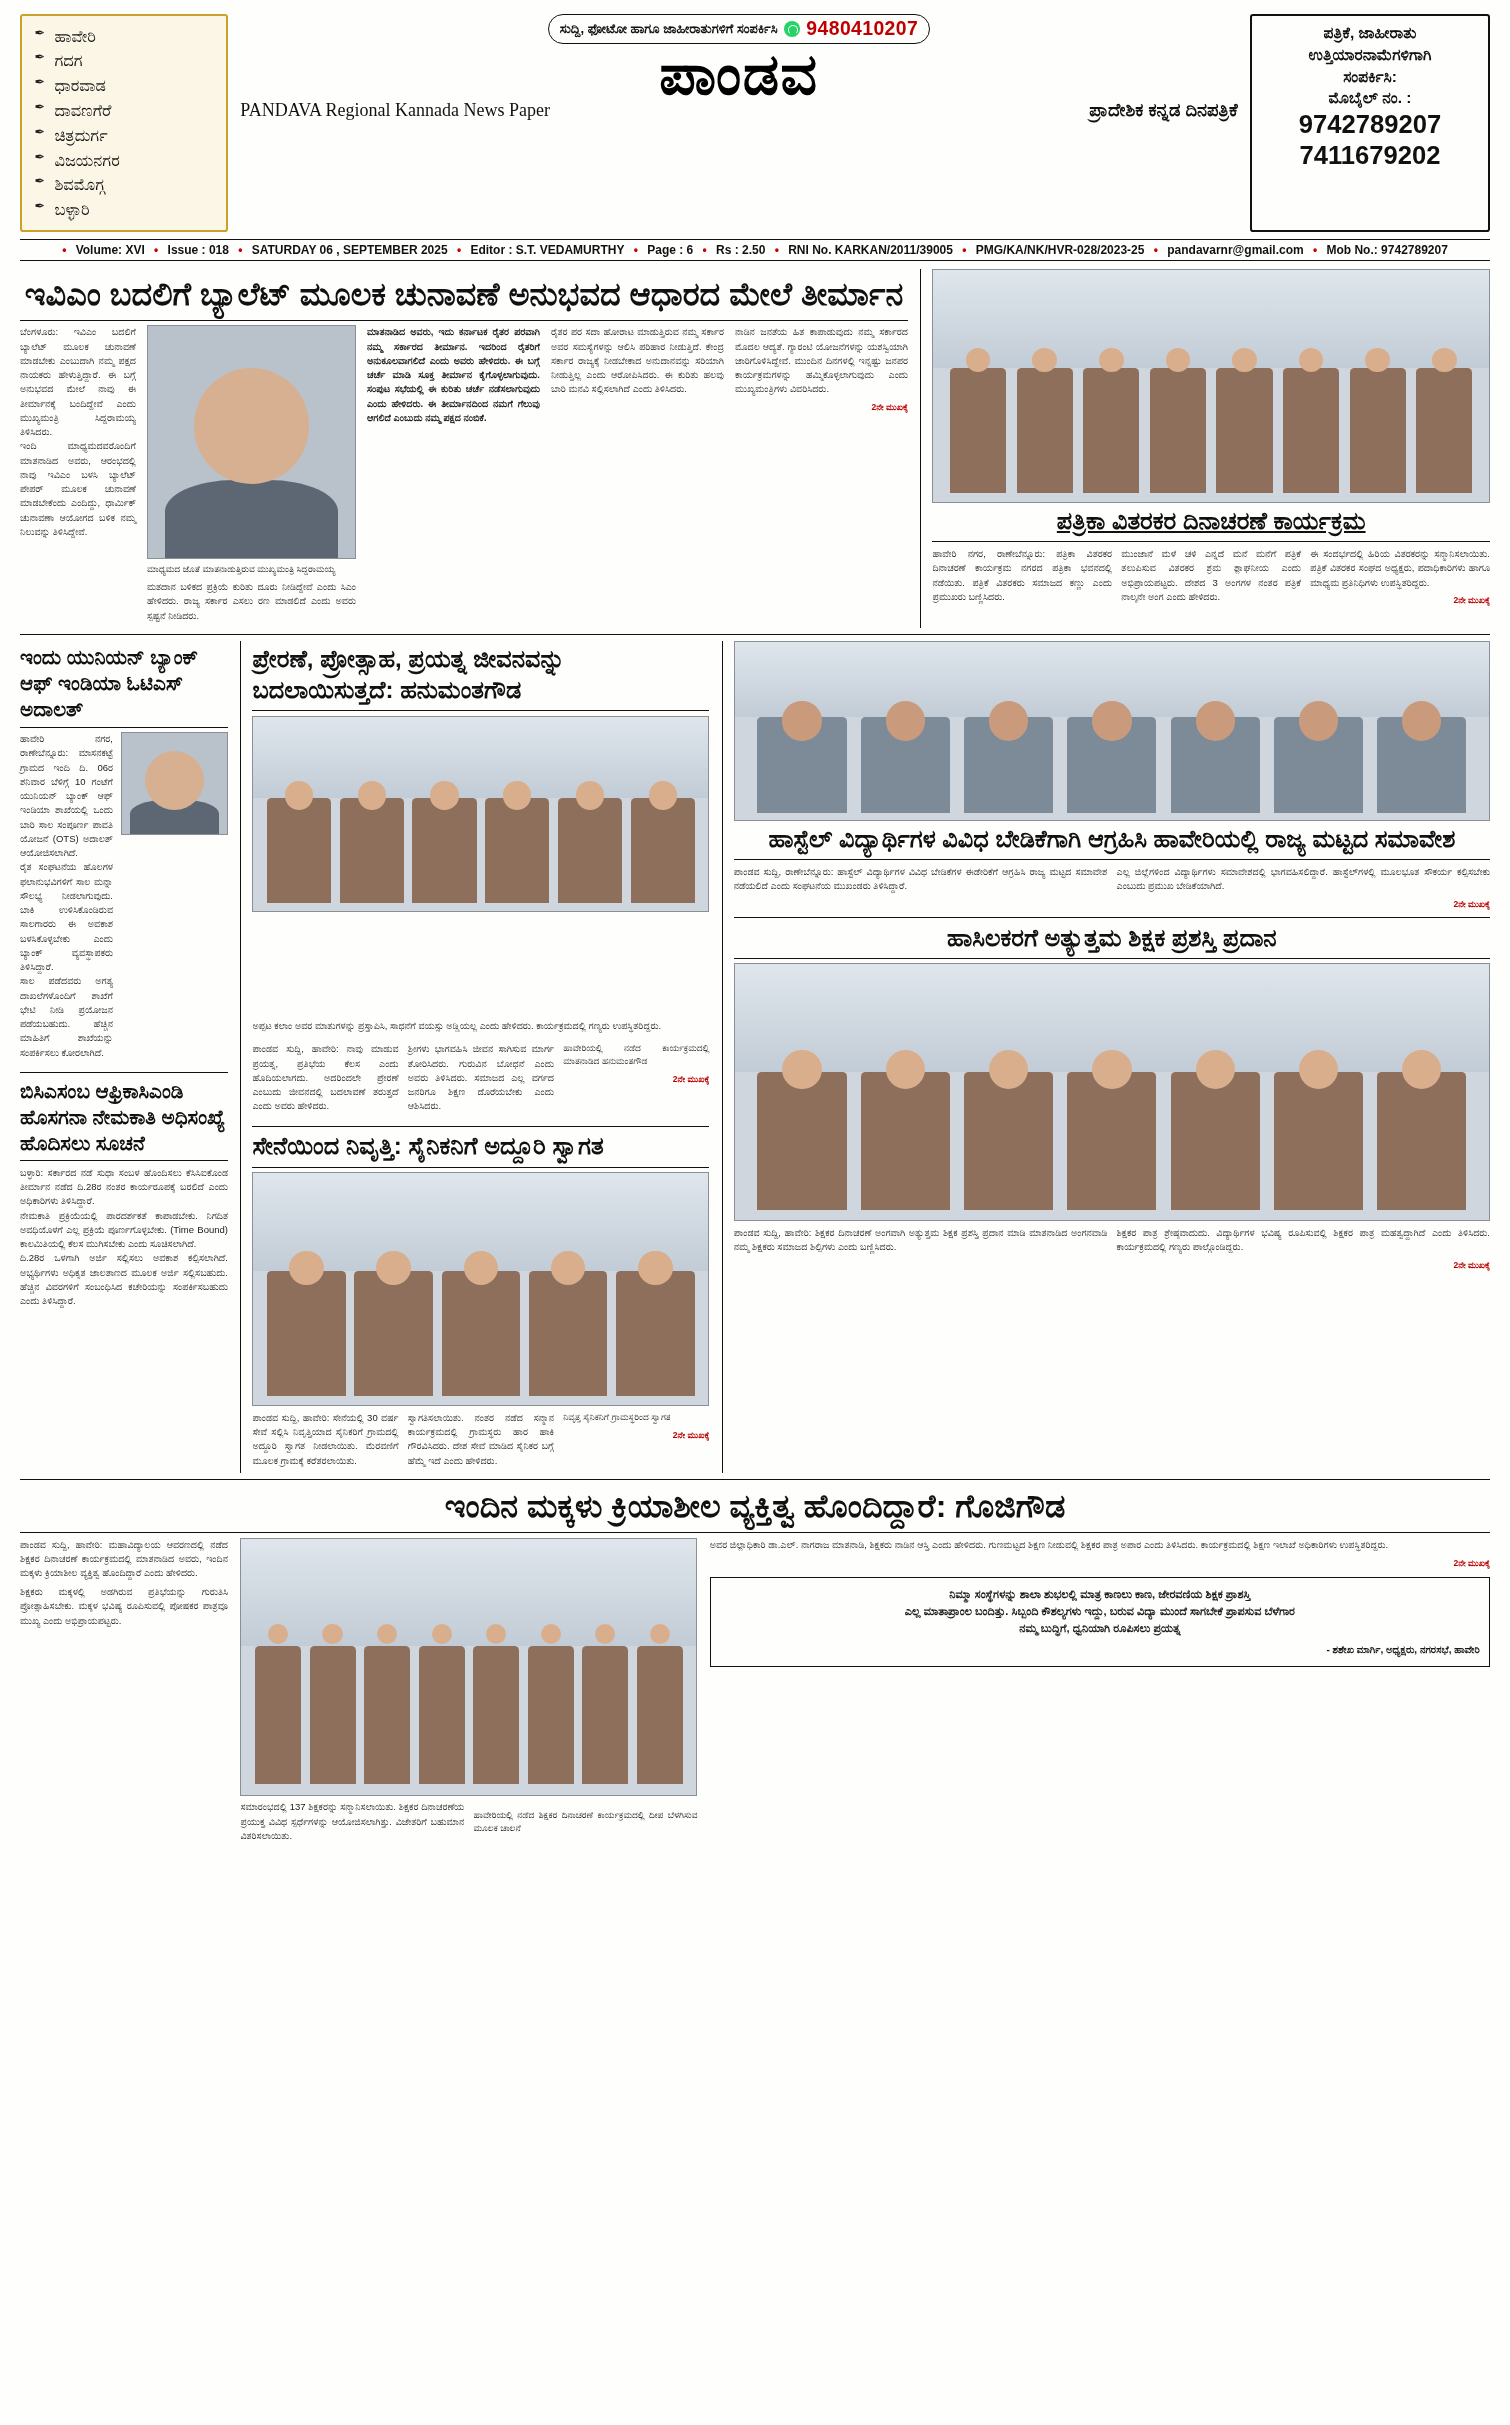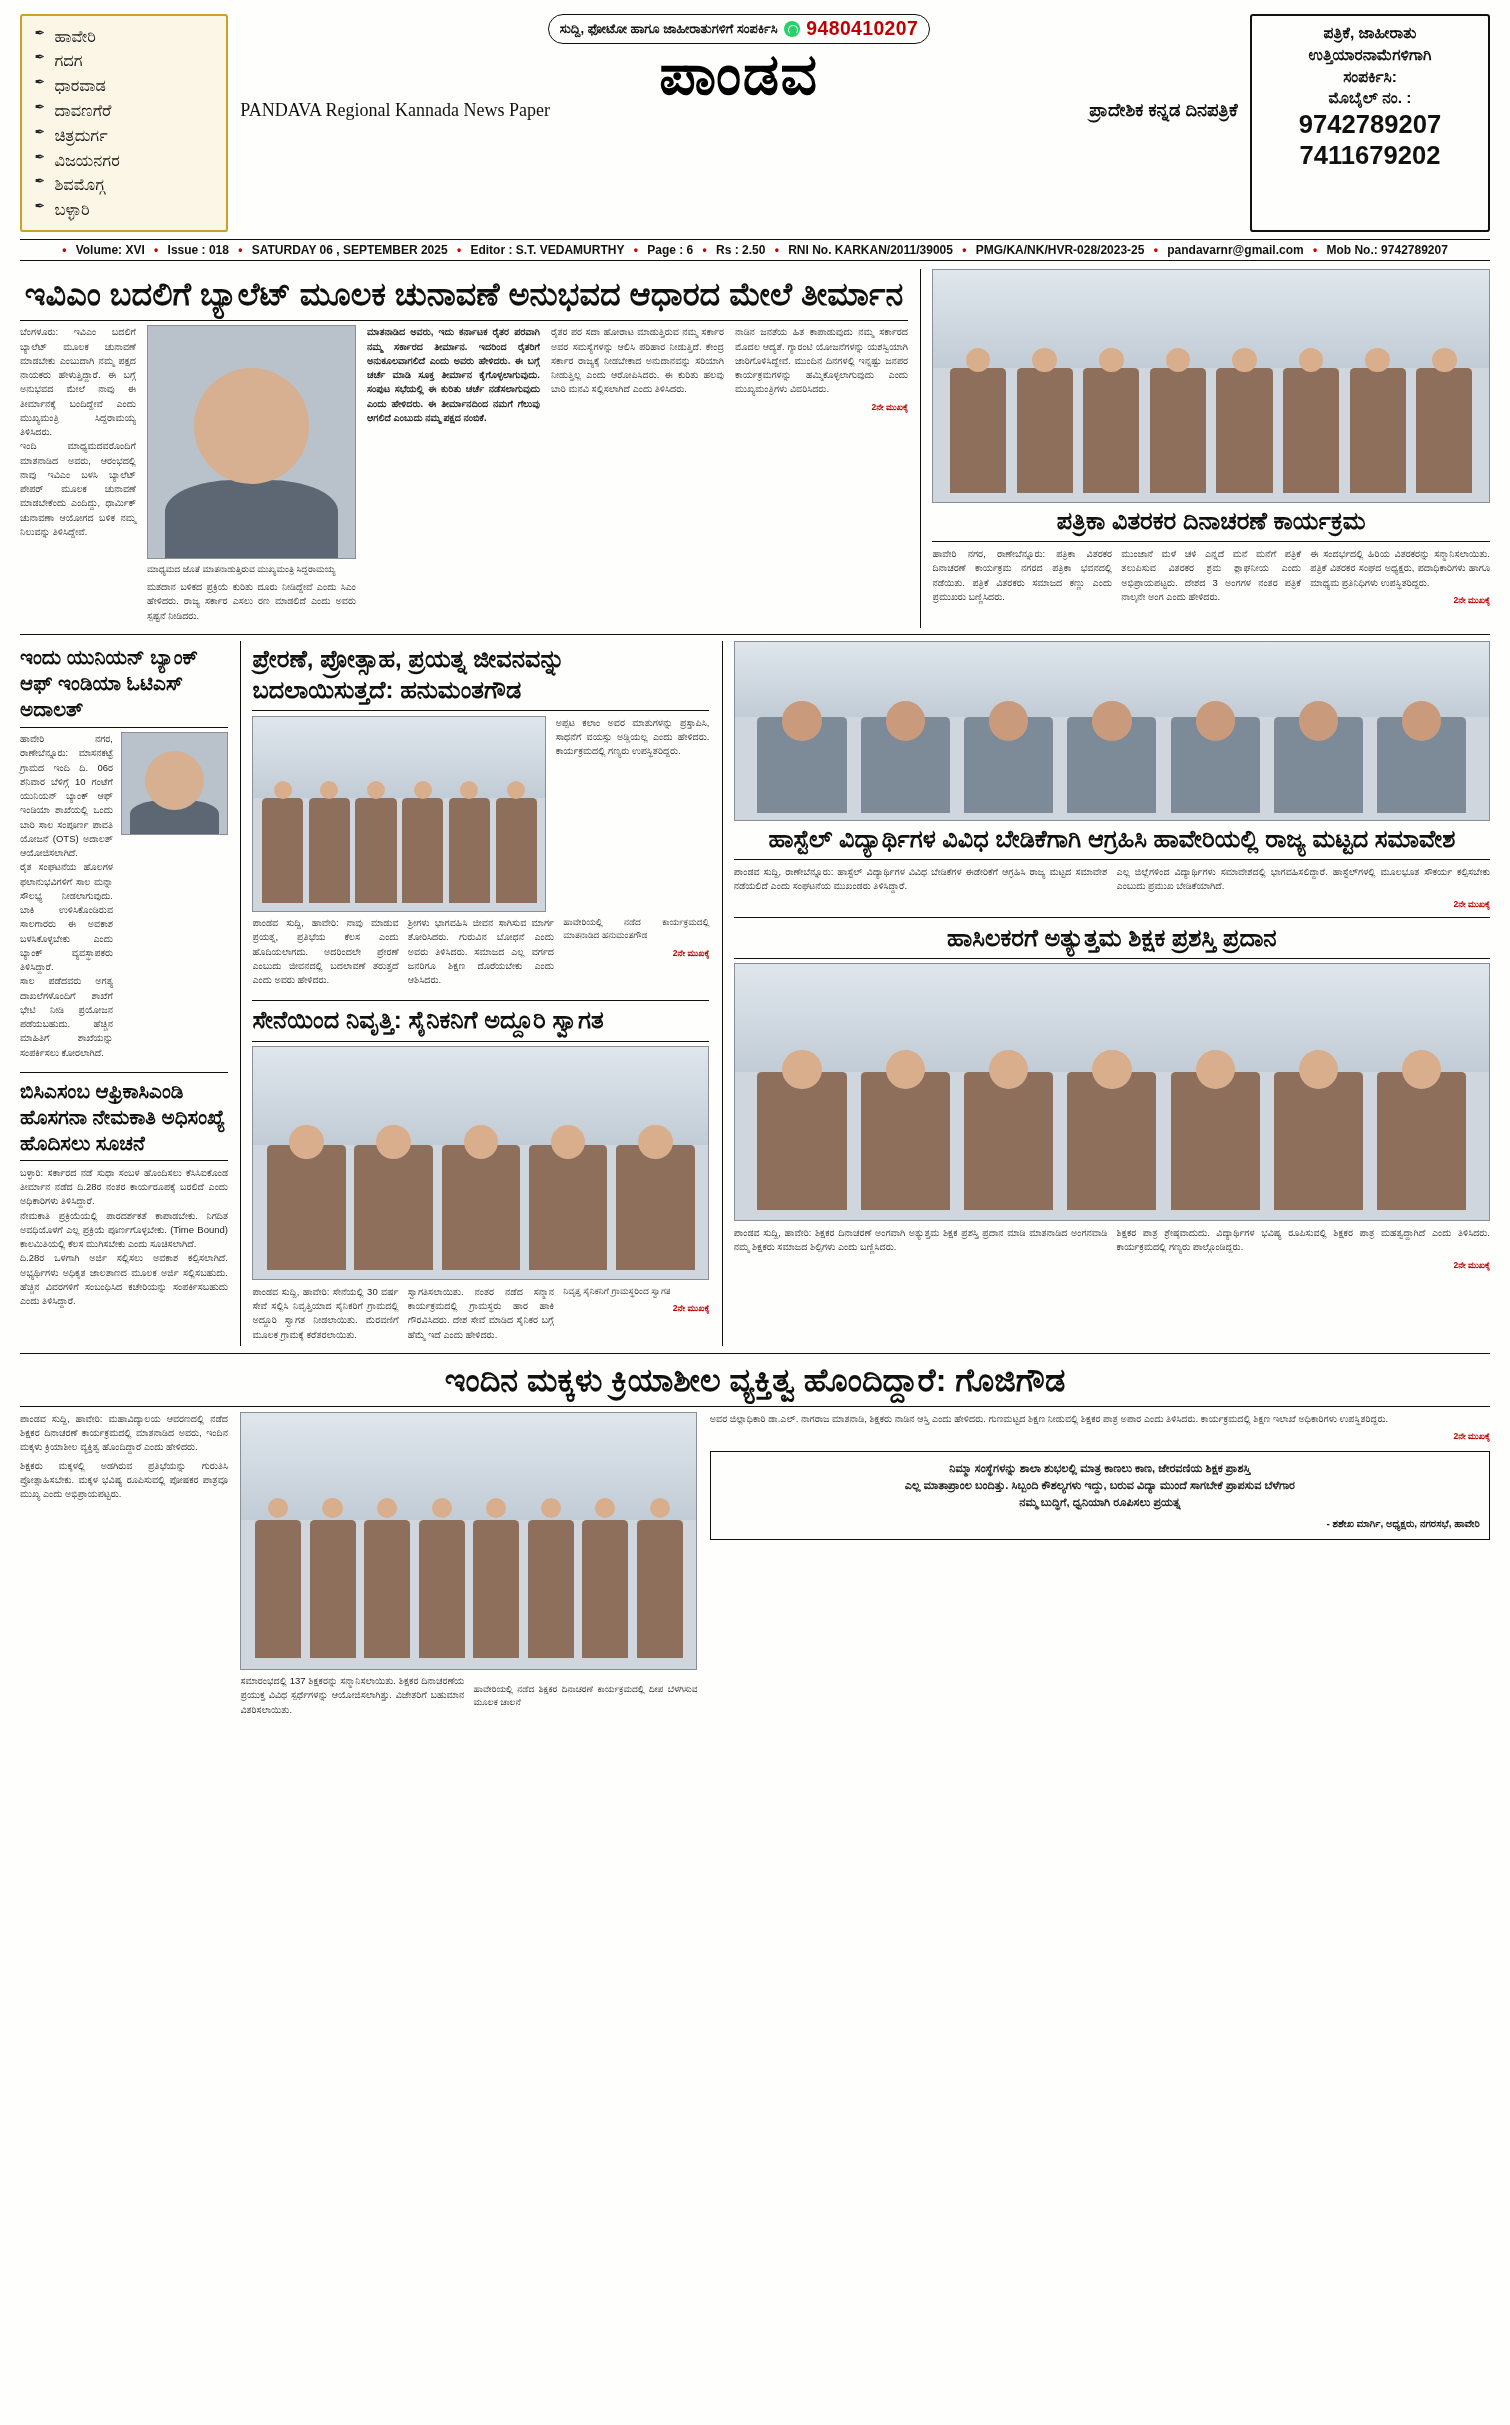--- a/index.html
+++ b/index.html
@@ -169,21 +169,21 @@
               <i></i>
               <i></i>
               <i></i>
               <i></i>
               <i></i>
               <i></i>
               <i></i>
               <i></i>
             </div>
       </div>
-      <div class="hl2 kn" style="text-align:center;">ಪತ್ರಿಕಾ ವಿತರಕರ ದಿನಾಚರಣೆ ಕಾರ್ಯಕ್ರಮ</div>
+      <div class="hl2 kn" style="text-align:center;text-decoration:underline;">ಪತ್ರಿಕಾ ವಿತರಕರ ದಿನಾಚರಣೆ ಕಾರ್ಯಕ್ರಮ</div>
       <div class="thin"></div>
       <div class="cols" style="gap:9.3px;">
         <div class="col body kn">
               <p>ಹಾವೇರಿ ನಗರ, ರಾಣೇಬೆನ್ನೂರು: ಪತ್ರಿಕಾ ವಿತರಕರ ದಿನಾಚರಣೆ ಕಾರ್ಯಕ್ರಮ ನಗರದ ಪತ್ರಿಕಾ ಭವನದಲ್ಲಿ ನಡೆಯಿತು. ಪತ್ರಿಕೆ ವಿತರಕರು ಸಮಾಜದ ಕಣ್ಣು ಎಂದು ಪ್ರಮುಖರು ಬಣ್ಣಿಸಿದರು.</p>
             </div>
         <div class="col body kn">
               <p>ಮುಂಜಾನೆ ಮಳೆ ಚಳಿ ಎನ್ನದೆ ಮನೆ ಮನೆಗೆ ಪತ್ರಿಕೆ ತಲುಪಿಸುವ ವಿತರಕರ ಶ್ರಮ ಶ್ಲಾಘನೀಯ ಎಂದು ಅಭಿಪ್ರಾಯಪಟ್ಟರು. ದೇಶದ 3 ಅಂಗಗಳ ನಂತರ ಪತ್ರಿಕೆ ನಾಲ್ಕನೇ ಅಂಗ ಎಂದು ಹೇಳಿದರು.</p>
             </div>
         <div class="col body kn">
           <p>ಈ ಸಂದರ್ಭದಲ್ಲಿ ಹಿರಿಯ ವಿತರಕರನ್ನು ಸನ್ಮಾನಿಸಲಾಯಿತು. ಪತ್ರಿಕೆ ವಿತರಕರ ಸಂಘದ ಅಧ್ಯಕ್ಷರು, ಪದಾಧಿಕಾರಿಗಳು ಹಾಗೂ ಮಾಧ್ಯಮ ಪ್ರತಿನಿಧಿಗಳು ಉಪಸ್ಥಿತರಿದ್ದರು.</p>
@@ -218,21 +218,21 @@
       <div class="body kn">
         <p style="white-space:pre-line;">ಬಳ್ಳಾರಿ: ಸರ್ಕಾರದ ನಡೆ ಸುಧಾ ಸಂಬಳ ಹೊಂದಿಸಲು ಕೆಸಿಸಿಐಕೊಂಡ ತೀರ್ಮಾನ ನಡೆದ ದಿ.28ರ ನಂತರ ಕಾರ್ಯರೂಪಕ್ಕೆ ಬರಲಿದೆ ಎಂದು ಅಧಿಕಾರಿಗಳು ತಿಳಿಸಿದ್ದಾರೆ.
 ನೇಮಕಾತಿ ಪ್ರಕ್ರಿಯೆಯಲ್ಲಿ ಪಾರದರ್ಶಕತೆ ಕಾಪಾಡಬೇಕು. ನಿಗದಿತ ಅವಧಿಯೊಳಗೆ ಎಲ್ಲ ಪ್ರಕ್ರಿಯೆ ಪೂರ್ಣಗೊಳ್ಳಬೇಕು. (Time Bound) ಕಾಲಮಿತಿಯಲ್ಲಿ ಕೆಲಸ ಮುಗಿಸಬೇಕು ಎಂದು ಸೂಚಿಸಲಾಗಿದೆ.
 ದಿ.28ರ ಒಳಗಾಗಿ ಅರ್ಜಿ ಸಲ್ಲಿಸಲು ಅವಕಾಶ ಕಲ್ಪಿಸಲಾಗಿದೆ. ಅಭ್ಯರ್ಥಿಗಳು ಅಧಿಕೃತ ಜಾಲತಾಣದ ಮೂಲಕ ಅರ್ಜಿ ಸಲ್ಲಿಸಬಹುದು. ಹೆಚ್ಚಿನ ವಿವರಗಳಿಗೆ ಸಂಬಂಧಿಸಿದ ಕಚೇರಿಯನ್ನು ಸಂಪರ್ಕಿಸಬಹುದು ಎಂದು ತಿಳಿಸಿದ್ದಾರೆ.</p>
       </div>
     </div>
 
     <div style="flex:0 0 457px;border-left:0.8px solid #111;padding-left:11px;">
       <div class="hl2 kn">ಪ್ರೇರಣೆ, ಪ್ರೋತ್ಸಾಹ, ಪ್ರಯತ್ನ ಜೀವನವನ್ನು ಬದಲಾಯಿಸುತ್ತದೆ: ಹನುಮಂತಗೌಡ</div>
       <div class="thin"></div>
-      <div class="cols" style="gap:9.3px;">
+      <div class="cols" style="gap:9.3px;flex-direction:column;">
         <div class="col" style="flex:0 0 294px;">
           <div class="photo warm" style="height:194px;">
             <div class="sky"></div>
             <div class="row">
                   <i></i>
                   <i></i>
                   <i></i>
                   <i></i>
                   <i></i>
                   <i></i>

